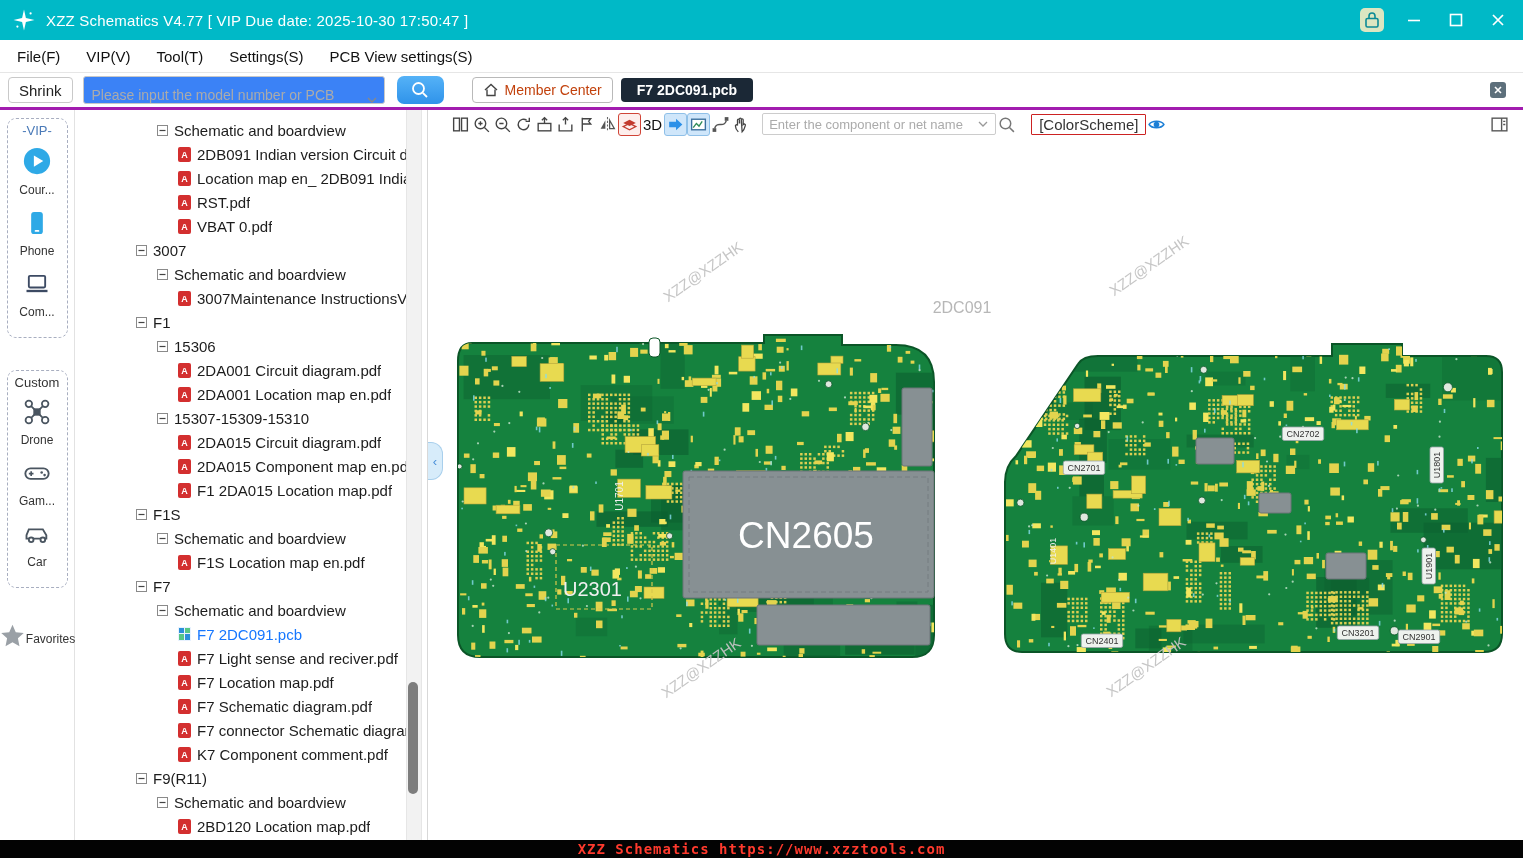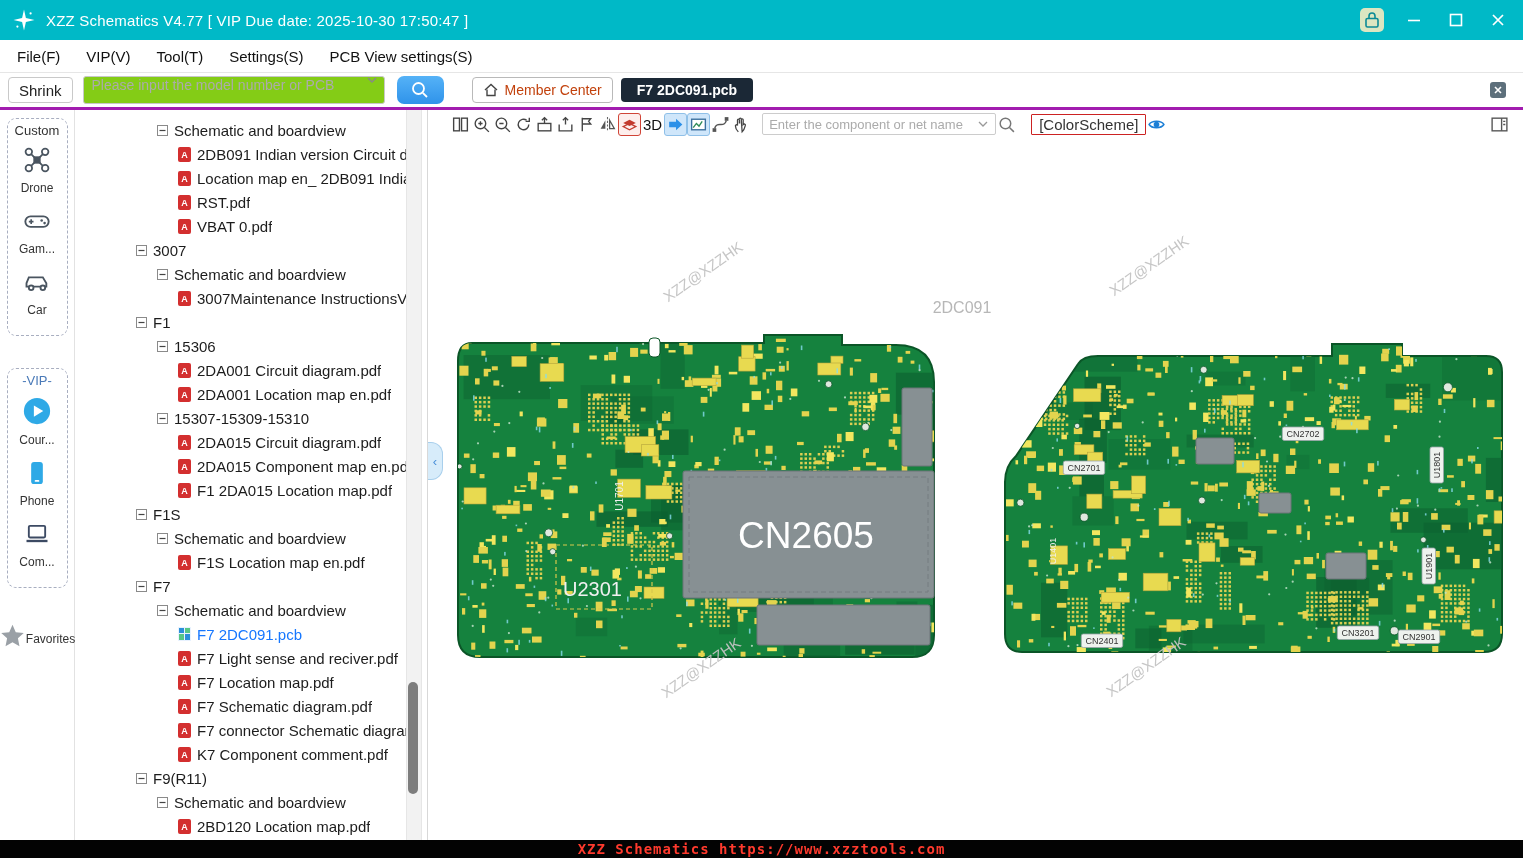--- a/index.html
+++ b/index.html
@@ -9,21 +9,21 @@
   .app-icon{display:flex;margin-right:10px;}
   .title{font-size:15px;letter-spacing:.2px;}
   .win-controls{margin-left:auto;display:flex;align-items:center;gap:16px;}
   .win-btn{width:26px;height:26px;display:flex;align-items:center;justify-content:center;cursor:pointer;}
   
   .menubar{height:32px;background:#fff;border-bottom:1px solid #e6e6e6;display:flex;align-items:flex-start;padding:0 4px;}
   .menu-item{padding:0 13px;font-size:15px;color:#111;height:100%;display:flex;align-items:center;cursor:default;}
   
   .toolbar{height:34px;background:#fff;border-bottom:3px solid #a21caf;display:flex;align-items:center;padding:0 6px;}
   .shrink-btn{height:26px;padding:0 10px;font-size:15px;color:#222;background:#fff;border:1px solid #c9c9c9;border-radius:4px;margin-left:2px;}
-  .model-search{margin-left:10px;width:300px;height:26px;border:1px solid #c8c8c8;border-radius:3px;display:flex;align-items:flex-start;background:#84cc16;}
+  .model-search{margin-left:10px;width:300px;height:26px;border:1px solid #c8c8c8;border-radius:3px;display:flex;align-items:flex-end;background:#3b82f6;}
   .model-search input{flex:1;border:none;outline:none;font-size:14px;padding:0 8px;color:#333;font-family:"Liberation Sans",sans-serif;background:transparent;}
   input::placeholder{color:#ababab;}
   .chev{padding:0 7px;display:flex;}
   .search-btn{margin-left:12px;width:47px;height:28px;border:none;border-radius:7px;background:linear-gradient(#55b2f7,#2f93ea);display:flex;align-items:center;justify-content:center;cursor:pointer;}
   .member-btn{margin-left:28px;height:24px;padding:0 10px;border:1px solid #b9b9b9;border-radius:4px;display:flex;align-items:center;gap:6px;font-size:14px;color:#c2410c;background:#fff;cursor:pointer;}
   .doc-tab{margin-left:8px;height:24px;padding:0 16px;background:#1b2836;color:#fff;border-radius:4px;display:flex;align-items:center;font-size:14px;font-weight:bold;cursor:pointer;}
   .tab-close{margin-left:auto;margin-right:10px;display:flex;cursor:pointer;}
   
   .app{display:flex;height:752px;}
   
@@ -139,20 +139,44 @@
     <svg width="18" height="18" viewBox="0 0 18 18">
         <rect x="1" y="1" width="16" height="16" rx="3" fill="#5d6f7b"></rect>
         <path d="M6,6 L12,12 M12,6 L6,12" stroke="#fff" stroke-width="1.6"></path>
       </svg>
   </span>
 </div>
 
 <div class="app">
   <div class="sidebar" id="sidebar">
       <div class="sgroup">
+        <div class="glabel vip">-VIP-</div>
+        <div class="sitem">
+          <span><svg viewBox="0 0 24 24" width="30" height="30">
+              <circle cx="12" cy="12" r="10.5" fill="#2ea9e6"></circle>
+              <path d="M9.5,7.5 L17,12 L9.5,16.5 z" fill="#fff"></path>
+            </svg></span>
+          <div class="slabel">Cour...</div>
+        </div>
+        <div class="sitem">
+          <span><svg viewBox="0 0 24 24" width="28" height="28">
+              <rect x="7" y="2.5" width="10" height="19" rx="2.5" fill="#2ea9e6"></rect>
+              <rect x="10" y="18" width="4" height="1.6" rx="0.8" fill="#fff"></rect>
+            </svg></span>
+          <div class="slabel">Phone</div>
+        </div>
+        <div class="sitem">
+          <span><svg viewBox="0 0 24 24" width="28" height="28" fill="none" stroke="#3c4a63" stroke-width="1.6">
+              <rect x="5" y="5" width="14" height="10" rx="1"></rect>
+              <path d="M3,18 h18" stroke-width="2"></path>
+            </svg></span>
+          <div class="slabel">Com...</div>
+        </div>
+      </div>
+      <div class="sgroup">
         <div class="glabel">Custom</div>
         <div class="sitem">
           <span><svg viewBox="0 0 24 24" width="28" height="28" fill="none" stroke="#4a5560" stroke-width="1.5">
               <circle cx="5" cy="5" r="2.8"></circle>
               <circle cx="19" cy="5" r="2.8"></circle>
               <circle cx="5" cy="19" r="2.8"></circle>
               <circle cx="19" cy="19" r="2.8"></circle>
               <path d="M7,7 L17,17 M17,7 L7,17"></path>
               <rect x="9.6" y="9.6" width="4.8" height="4.8" fill="#4a5560"></rect>
             </svg></span>
@@ -167,44 +191,20 @@
             </svg></span>
           <div class="slabel">Gam...</div>
         </div>
         <div class="sitem">
           <span><svg viewBox="0 0 24 24" width="28" height="28" fill="none" stroke="#4a5560" stroke-width="1.6">
               <path d="M3,16 v-3 l2,-5 h12 l3,5 v3 z"></path>
               <circle cx="7" cy="17" r="2" fill="#fff"></circle>
               <circle cx="17" cy="17" r="2" fill="#fff"></circle>
             </svg></span>
           <div class="slabel">Car</div>
-        </div>
-      </div>
-      <div class="sgroup">
-        <div class="glabel vip">-VIP-</div>
-        <div class="sitem">
-          <span><svg viewBox="0 0 24 24" width="30" height="30">
-              <circle cx="12" cy="12" r="10.5" fill="#2ea9e6"></circle>
-              <path d="M9.5,7.5 L17,12 L9.5,16.5 z" fill="#fff"></path>
-            </svg></span>
-          <div class="slabel">Cour...</div>
-        </div>
-        <div class="sitem">
-          <span><svg viewBox="0 0 24 24" width="28" height="28">
-              <rect x="7" y="2.5" width="10" height="19" rx="2.5" fill="#2ea9e6"></rect>
-              <rect x="10" y="18" width="4" height="1.6" rx="0.8" fill="#fff"></rect>
-            </svg></span>
-          <div class="slabel">Phone</div>
-        </div>
-        <div class="sitem">
-          <span><svg viewBox="0 0 24 24" width="28" height="28" fill="none" stroke="#3c4a63" stroke-width="1.6">
-              <rect x="5" y="5" width="14" height="10" rx="1"></rect>
-              <path d="M3,18 h18" stroke-width="2"></path>
-            </svg></span>
-          <div class="slabel">Com...</div>
         </div>
       </div>
       <div class="fav">
         <span><svg viewBox="0 0 24 24" width="27" height="27">
             <path d="M12,2.5 L14.9,9 L22,9.8 L16.8,14.5 L18.2,21.5 L12,18 L5.8,21.5 L7.2,14.5 L2,9.8 L9.1,9 z" fill="#9aa0a6"></path>
           </svg></span>
         <div class="slabel">Favorites</div>
       </div>
     </div>
 

